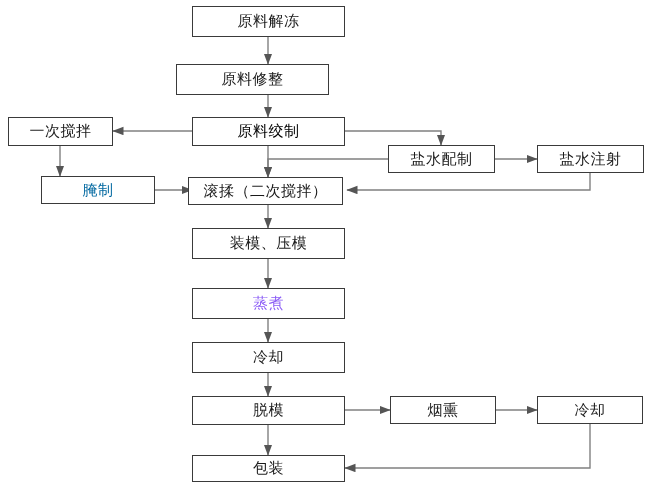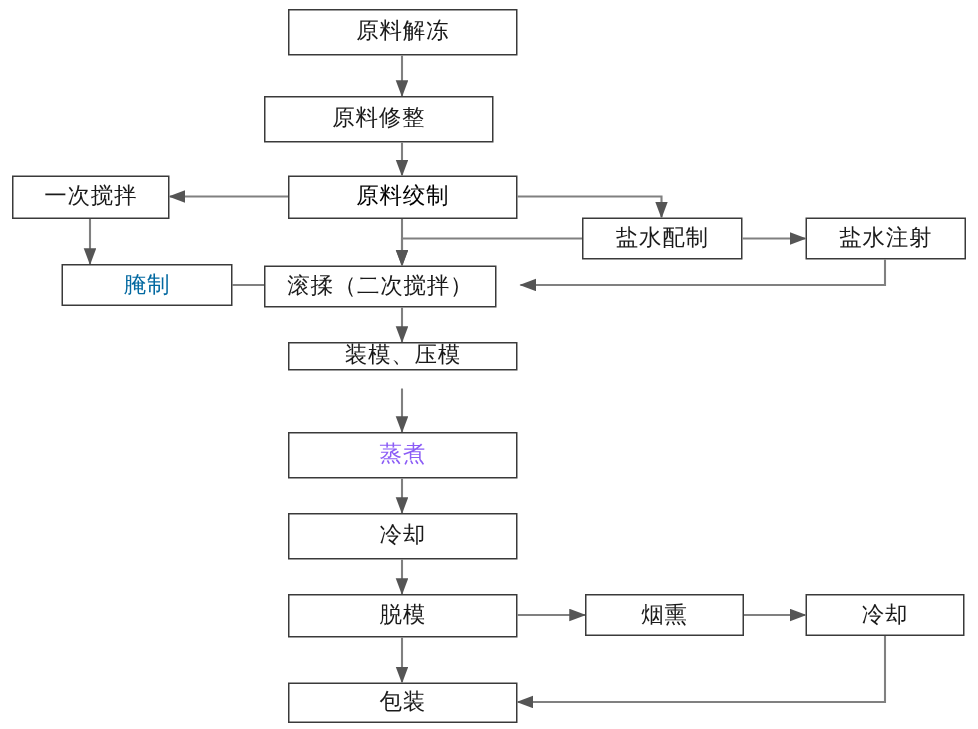--- a/index.html
+++ b/index.html
@@ -101,30 +101,30 @@
       </div>
       <div class="node" style="left: 192px; top: 117px; width: 153px; height: 29px; border-color: rgb(58, 58, 58); color: #000000;">
         <span class="node-label">原料绞制</span>
       </div>
       <div class="node" style="left: 8px; top: 117px; width: 105px; height: 29px; border-color: rgb(58, 58, 58); color: rgb(26, 26, 26);">
         <span class="node-label">一次搅拌</span>
       </div>
       <div class="node" style="left: 8px; top: 176px; width: 114px; height: 28px; border-color: rgb(58, 58, 58); color: #0369a1; margin-left: 33px;">
         <span class="node-label">腌制</span>
       </div>
-      <div class="node" style="left: 176px; top: 177px; width: 155px; height: 28px; border-color: rgb(58, 58, 58); color: rgb(26, 26, 26);">
+      <div class="node" style="left: 188px; top: 177px; width: 155px; height: 28px; border-color: rgb(58, 58, 58); color: rgb(26, 26, 26);">
         <span class="node-label">滚揉（二次搅拌）</span>
       </div>
       <div class="node" style="left: 388px; top: 145px; width: 107px; height: 28px; border-color: rgb(58, 58, 58); color: rgb(26, 26, 26);">
         <span class="node-label">盐水配制</span>
       </div>
       <div class="node" style="left: 537px; top: 145px; width: 107px; height: 28px; border-color: rgb(58, 58, 58); color: rgb(26, 26, 26);">
         <span class="node-label">盐水注射</span>
       </div>
-      <div class="node" style="left: 192px; top: 228px; width: 153px; height: 19px; border-color: rgb(58, 58, 58); color: rgb(26, 26, 26);">
+      <div class="node" style="left: 192px; top: 228px; width: 153px; height: 31px; border-color: rgb(58, 58, 58); color: rgb(26, 26, 26);">
         <span class="node-label">装模、压模</span>
       </div>
       <div class="node" style="left: 192px; top: 288px; width: 153px; height: 31px; border-color: rgb(58, 58, 58); color: #8b5cf6;">
         <span class="node-label">蒸煮</span>
       </div>
       <div class="node" style="left: 192px; top: 342px; width: 153px; height: 31px; border-color: rgb(58, 58, 58); color: rgb(26, 26, 26);">
         <span class="node-label">冷却</span>
       </div>
       <div class="node" style="left: 192px; top: 396px; width: 153px; height: 29px; border-color: rgb(58, 58, 58); color: rgb(26, 26, 26);">
         <span class="node-label">脱模</span>

